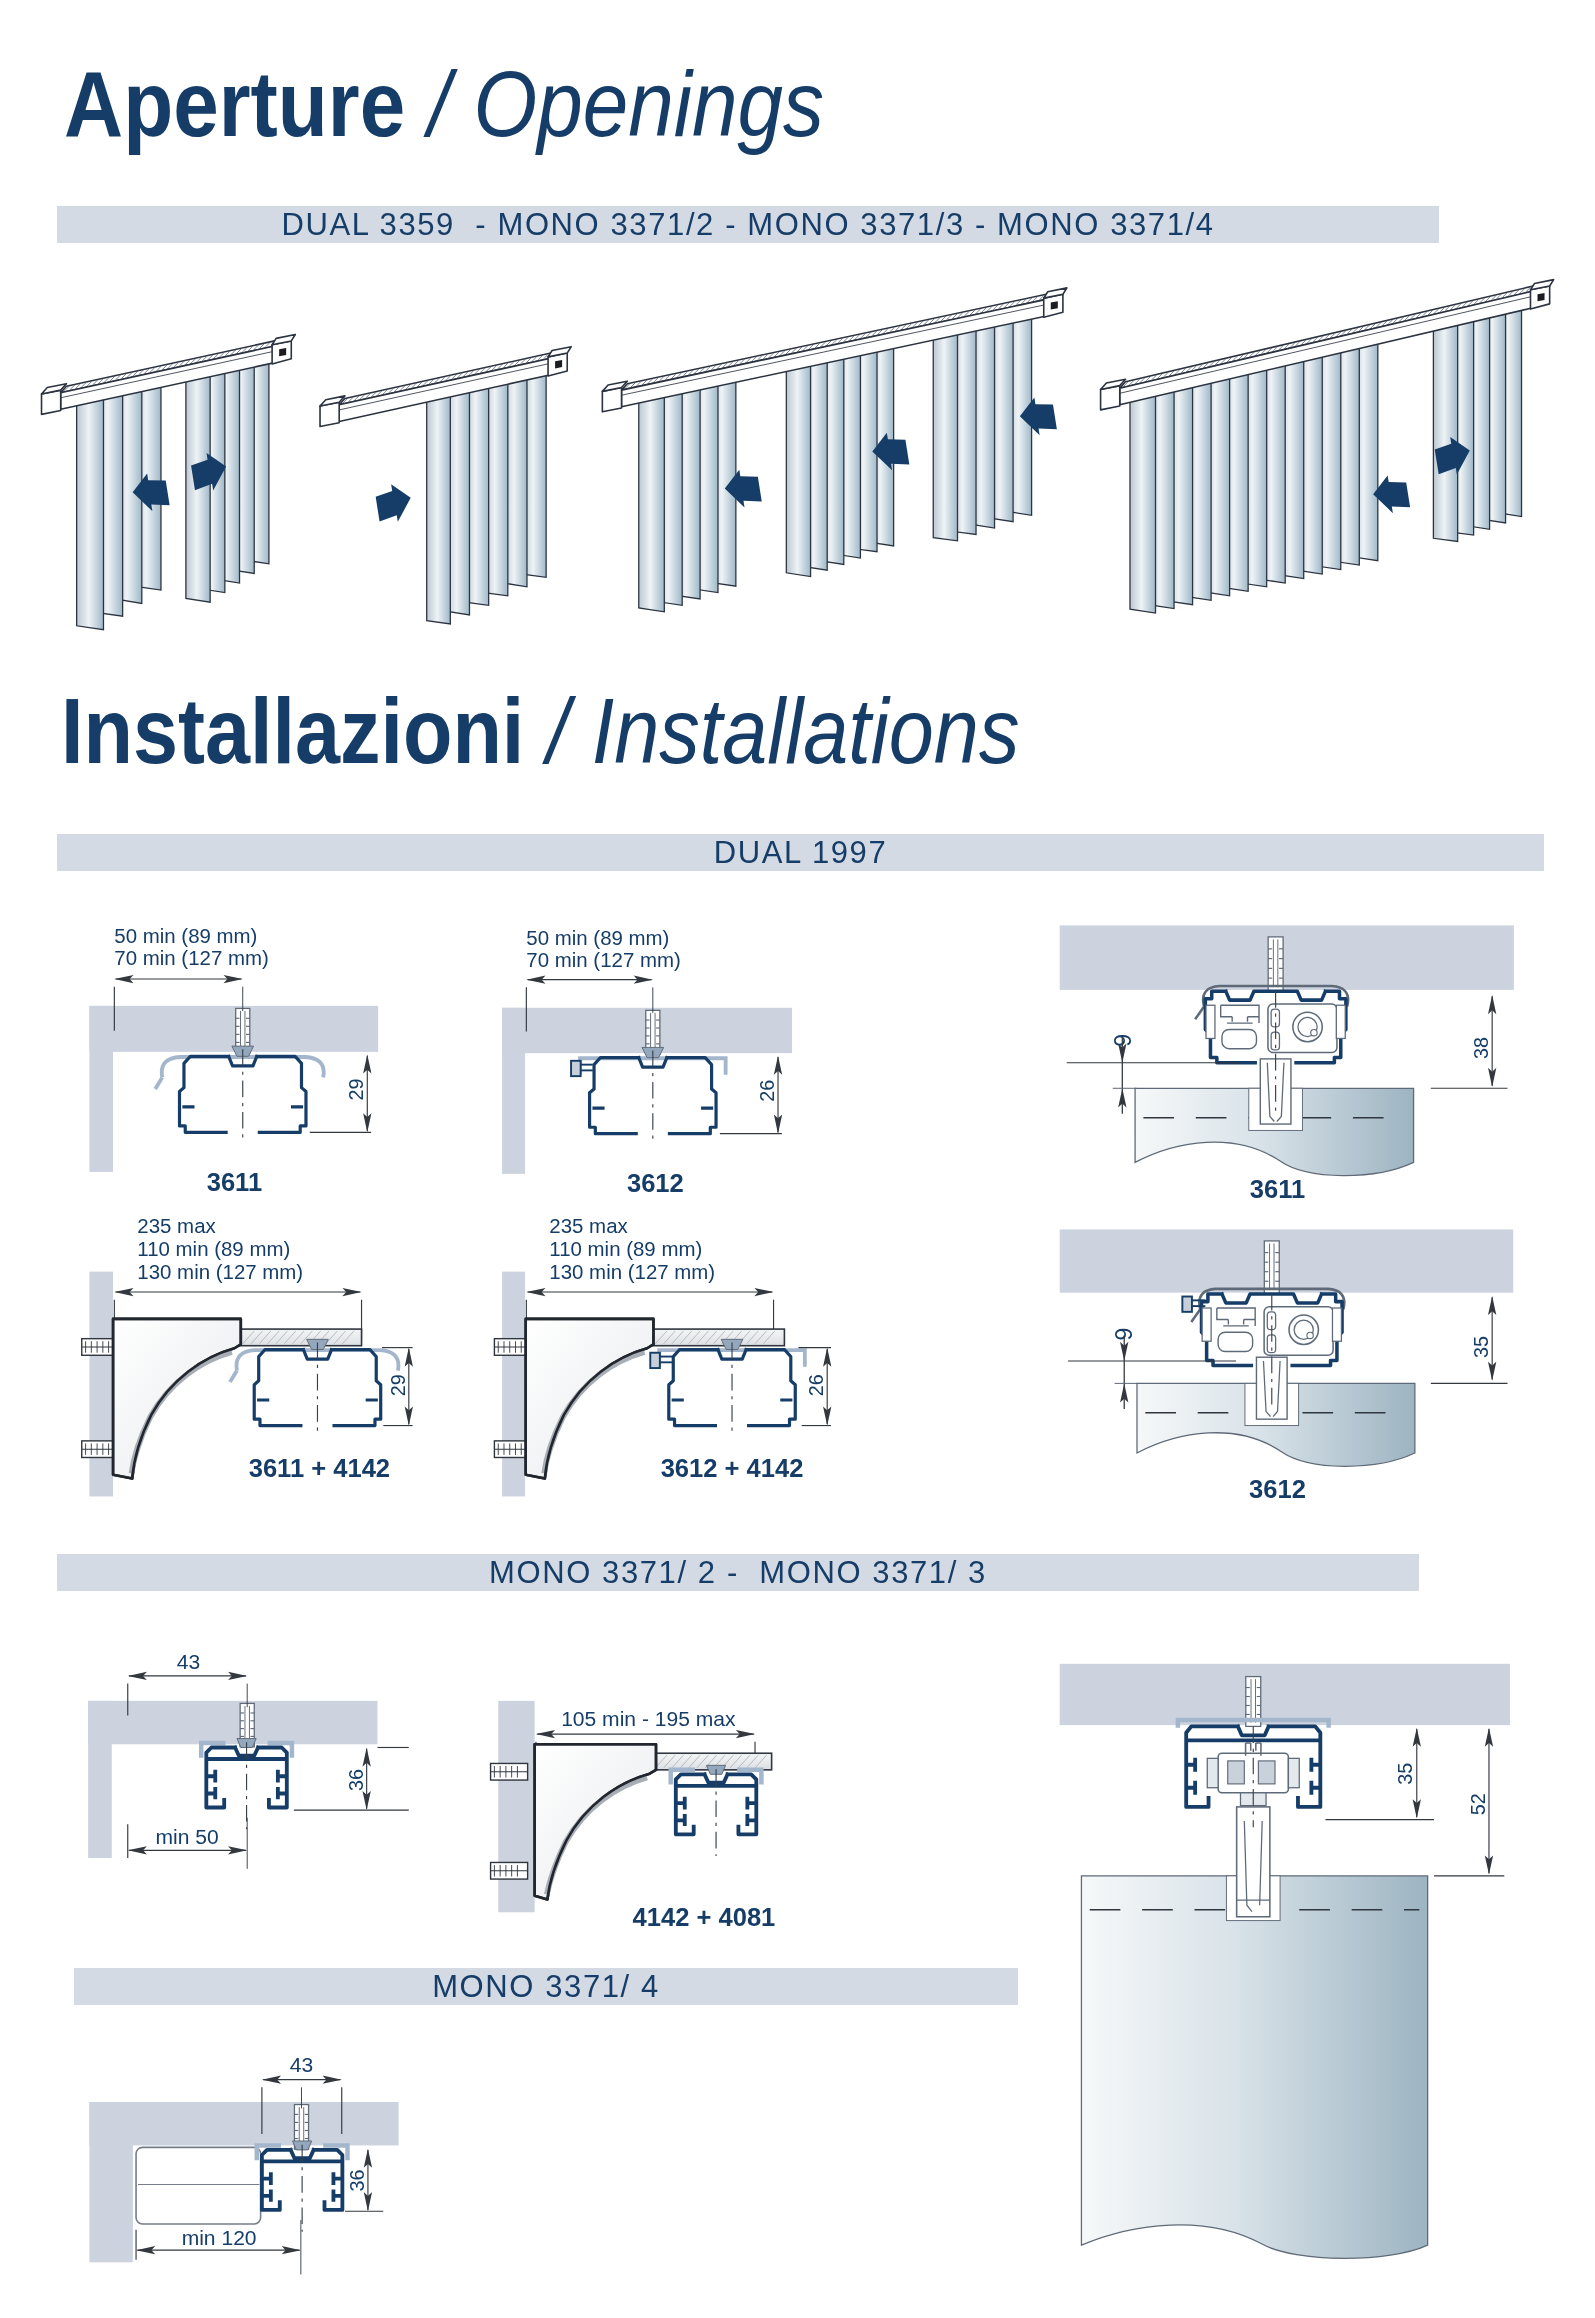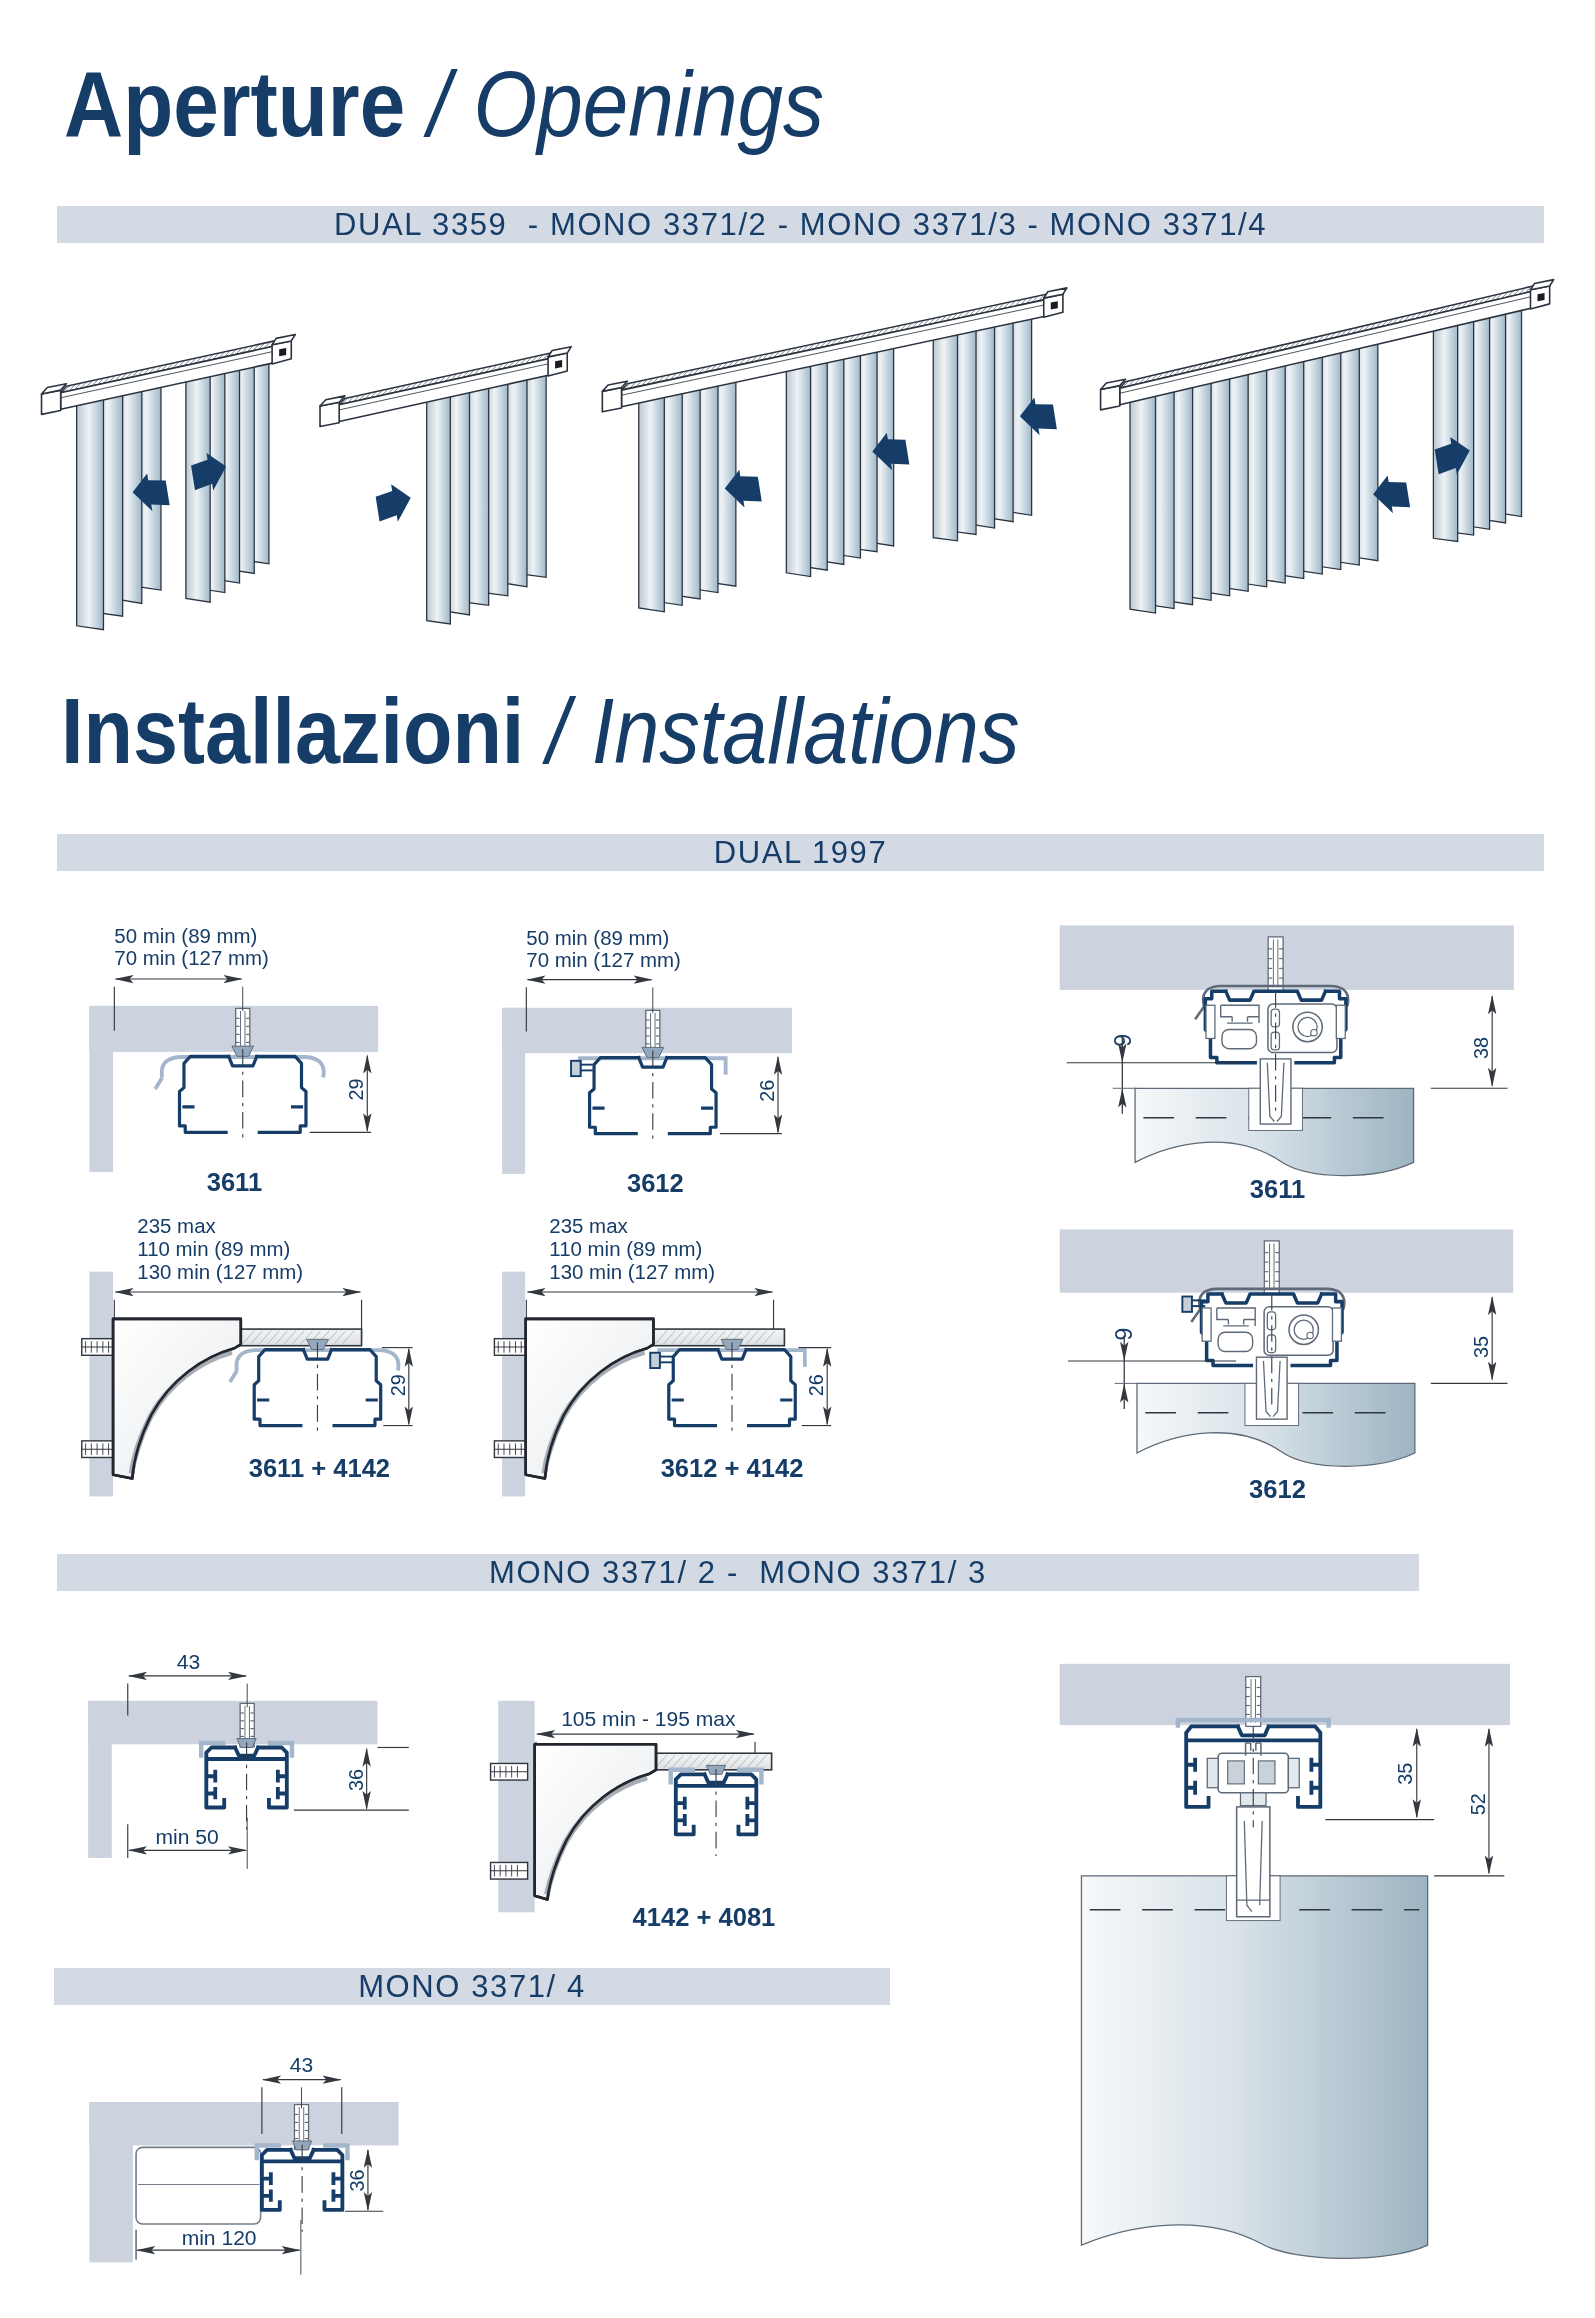--- a/index.html
+++ b/index.html
@@ -2,25 +2,25 @@
 <html style="font-size:10.2px"><head><meta charset="utf-8"><style>
 *{margin:0;padding:0;box-sizing:border-box}
 body{width:1595px;height:2319px;background:#fff;font-family:"Liberation Sans",sans-serif;position:relative;overflow:hidden}
 .abs{position:absolute}
 .title{color:#163d68;font-size:92px;font-weight:bold;white-space:nowrap;transform-origin:left top}
 .title .it{font-weight:normal;font-style:italic}
 .banner{background:#d3dae4;color:#163d68;font-size:31px;text-align:center;line-height:37px;height:37px;letter-spacing:1.6px}
 svg text{font-family:"Liberation Sans",sans-serif}
 </style></head><body>
 <div class="abs title" style="left:64px;top:52px;transform:scaleX(0.89)">Aperture <span class="it">/ Openings</span></div>
-<div class="abs banner" style="left:57px;top:206px;width:1487px">DUAL 3359&nbsp; - MONO 3371/2 - MONO 3371/3 - MONO 3371/4</div>
+<div class="abs banner" style="left:57px;top:206px;width:1382px">DUAL 3359&nbsp; - MONO 3371/2 - MONO 3371/3 - MONO 3371/4</div>
 <div class="abs title" style="left:61px;top:679px;transform:scaleX(0.88)">Installazioni <span class="it">/ Installations</span></div>
 <div class="abs banner" style="left:57px;top:834px;width:1487px">DUAL 1997</div>
 <div class="abs banner" style="left:57px;top:1554px;width:1362px">MONO 3371/ 2 -&nbsp; MONO 3371/ 3</div>
-<div class="abs banner" style="left:54px;top:1968px;width:836px">MONO 3371/ 4</div>
+<div class="abs banner" style="left:74px;top:1968px;width:944px">MONO 3371/ 4</div>
 <svg class="abs" style="left:0;top:0" width="1595" height="2319" viewBox="0 0 2497 3629">
     <defs>
       <linearGradient id="slat" x1="0" y1="0" x2="1" y2="0">
 <stop offset="0" stop-color="#bcc8d1"></stop>
         <stop offset="0.45" stop-color="#eef3f6"></stop>
 <stop offset="1" stop-color="#a0b8c8"></stop>
       </linearGradient>
 <linearGradient id="fab" x1="0" y1="0" x2="1" y2="0">
 <stop offset="0" stop-color="#f6f8f9"></stop>
         <stop offset="0.45" stop-color="#d8e2e8"></stop>

